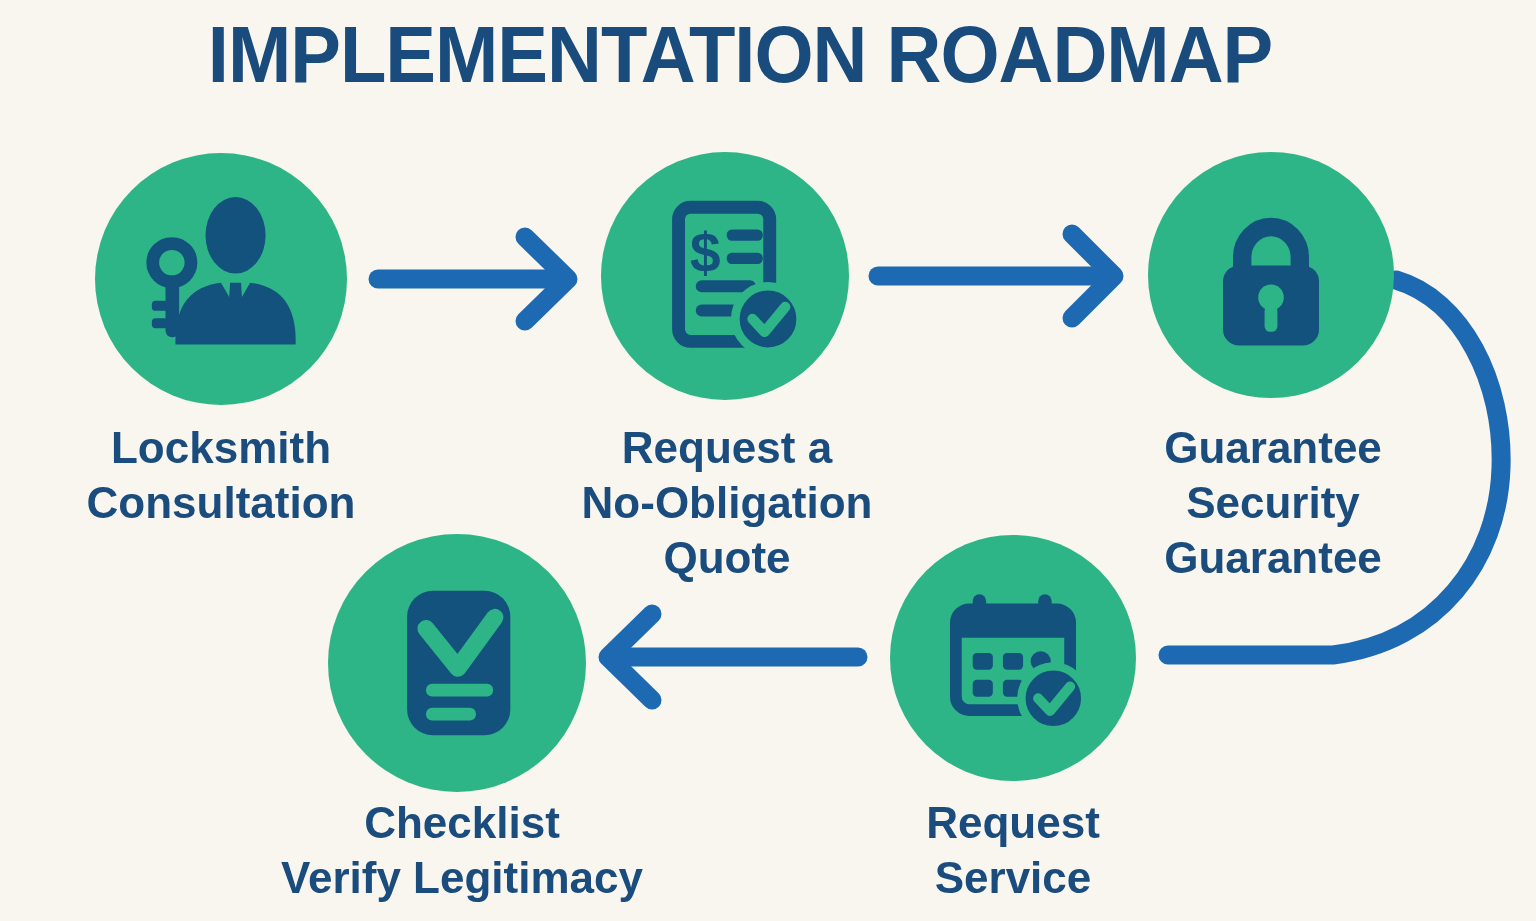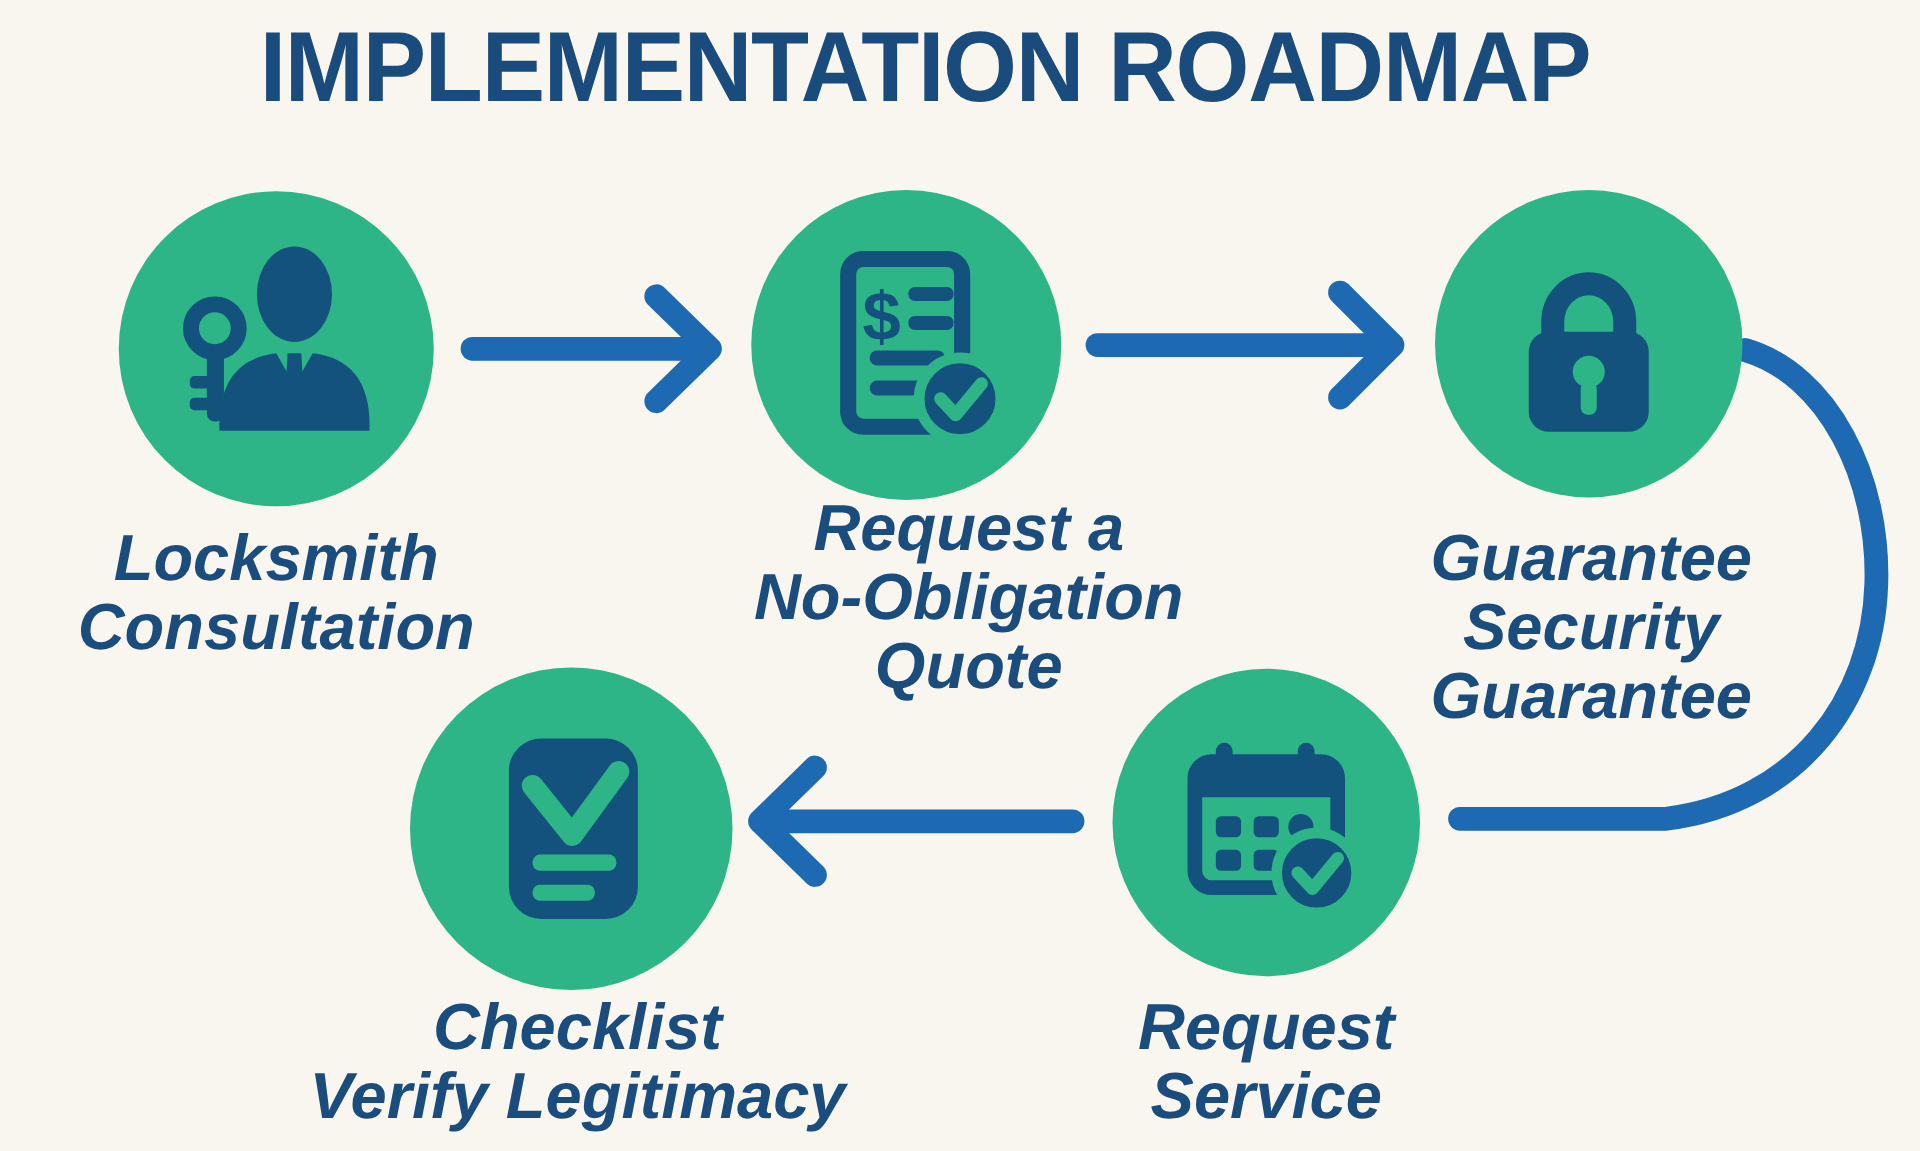--- a/index.html
+++ b/index.html
@@ -38,26 +38,25 @@
     border-radius: 50%;
     background: #2eb587;
     display: flex;
     align-items: center;
     justify-content: center;
   }
   .step-label {
     position: absolute;
     transform: translateX(-50%);
     text-align: center;
-    font-size: 52px;
+    font-size: 44px;
     font-weight: bold;
     line-height: 55px;
     color: #1b4c7e;
     white-space: nowrap;
-    font-style: italic;
   }
   .navy { fill: #14527e; }
   .navy-stroke { stroke: #14527e; fill: none; }
   .green-detail { fill: #2eb587; }
   .green-stroke { stroke: #2eb587; fill: none; }
 </style>
 </head>
 <body>
 
 <div class="frame">
@@ -103,21 +102,21 @@
       <rect class="navy-stroke" x="46" y="20" width="106" height="156" rx="14" stroke-width="15"></rect>
       <text x="77" y="95" text-anchor="middle" font-size="64" font-weight="bold" fill="#14527e" font-family="Liberation Sans, sans-serif">$</text>
       <rect class="navy" x="102" y="46" width="42" height="13" rx="6"></rect>
       <rect class="navy" x="102" y="73" width="42" height="13" rx="6"></rect>
       <rect class="navy" x="66" y="105" width="70" height="14" rx="7"></rect>
       <rect class="navy" x="66" y="133" width="52" height="14" rx="7"></rect>
       <circle class="navy" cx="150" cy="150" r="38" stroke="#2eb587" stroke-width="10"></circle>
       <path class="green-stroke" d="M 132 150 L 146 165 L 170 136" stroke-width="12" stroke-linecap="round" stroke-linejoin="round"></path>
     </svg>
   </div>
-  <div class="step-label" style="left:727px; top:396px;margin-left:48px;">
+  <div class="step-label" style="left:727px; top:420px;">
     <div>Request a</div>
     <div>No-Obligation</div>
     <div>Quote</div>
   </div>
 
   <div class="node-circle" style="left:1148px; top:152px; width:246px; height:246px;">
     <svg width="160" height="160" viewBox="0 0 200 200">
       <path class="navy-stroke" d="M 64 96 L 64 78 A 36 38 0 0 1 136 78 L 136 96" stroke-width="23"></path>
       <rect class="navy" x="40" y="88" width="120" height="100" rx="20"></rect>
       <circle class="green-detail" cx="100" cy="128" r="16"></circle>

